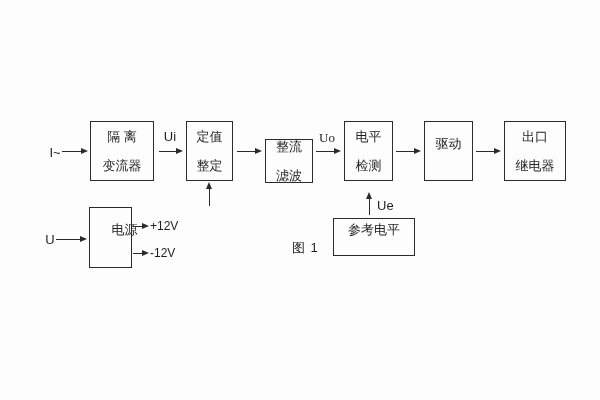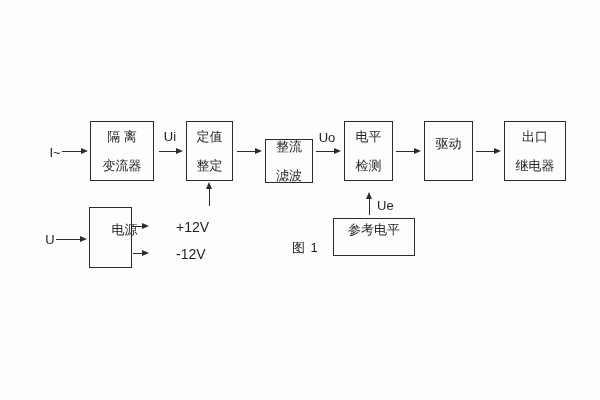--- a/index.html
+++ b/index.html
@@ -10,21 +10,21 @@
     font-family:"Liberation Sans","DejaVu Sans",sans-serif;
     overflow:hidden;
   }
   .block {
     position:absolute; box-sizing:border-box;
     border:1px solid var(--line,#2b2b2b);
     display:flex; flex-direction:column; align-items:center; justify-content:center;
     gap:16px; font-size:13px; line-height:1; white-space:nowrap;
   }
   .lbl { position:absolute; font-size:13px; line-height:1; white-space:nowrap; }
-  .rail { font-size:14px;margin-left:26px; }
+  .rail { font-size:12px; }
   .harrow { position:absolute; height:0; border-top:1px solid var(--line,#2b2b2b); }
   .harrow::after {
     content:""; position:absolute; right:-7px; top:-4px; width:0; height:0;
     border-left:7px solid var(--line,#2b2b2b);
     border-top:3.5px solid transparent; border-bottom:3.5px solid transparent;
   }
   .varrow { position:absolute; width:0; border-left:1px solid var(--line,#2b2b2b); }
   .varrow::after {
     content:""; position:absolute; top:-7px; left:-4px; width:0; height:0;
     border-bottom:7px solid var(--line,#2b2b2b);
@@ -37,21 +37,21 @@
   #b-level     { left:344px; top:121px; width:49px; height:60px; }
   #b-driver    { left:424px; top:121px; width:49px; height:60px; }
   #b-relay     { left:504px; top:121px; width:62px; height:60px; }
   #b-power     { left:89px;  top:207px; width:43px; height:61px;padding-left:28px; }
   #b-ratio     { left:186px; top:207px; width:47px; height:61px; }
   #b-reference { left:333px; top:218px; width:82px; height:38px; }
   
   #l-icurrent { left:44px;  top:146px; width:22px; text-align:center; }
   #l-uvolt    { left:42px;  top:233px; width:16px; text-align:center; }
   #l-ui       { left:158px; top:130px; width:24px; text-align:center; }
-  #l-uo       { left:315px; top:131px; width:24px; text-align:center; }
+  #l-uo       { left:315px; top:131px; width:24px; text-align:center;font-family:Liberation Serif, serif; }
   #l-ue       { left:377px; top:199px; }
   #l-p12      { left:150px; top:220px; }
   #l-m12      { left:150px; top:247px; }
   #caption    { left:292px; top:241px; letter-spacing:1px; }
   
   #a-in-i  { left:62px;  top:151px; width:19px; }
   #a-ui    { left:159px; top:151px; width:17px; }
   #a-23    { left:237px; top:151px; width:18px; }
   #a-uo    { left:316px; top:151px; width:18px; }
   #a-45    { left:396px; top:151px; width:18px; }

